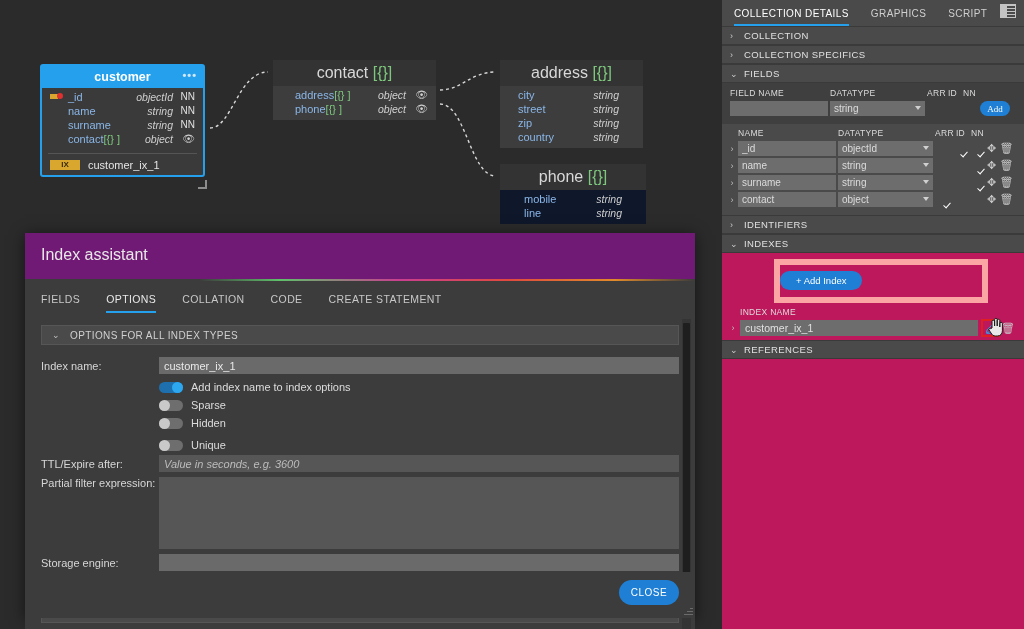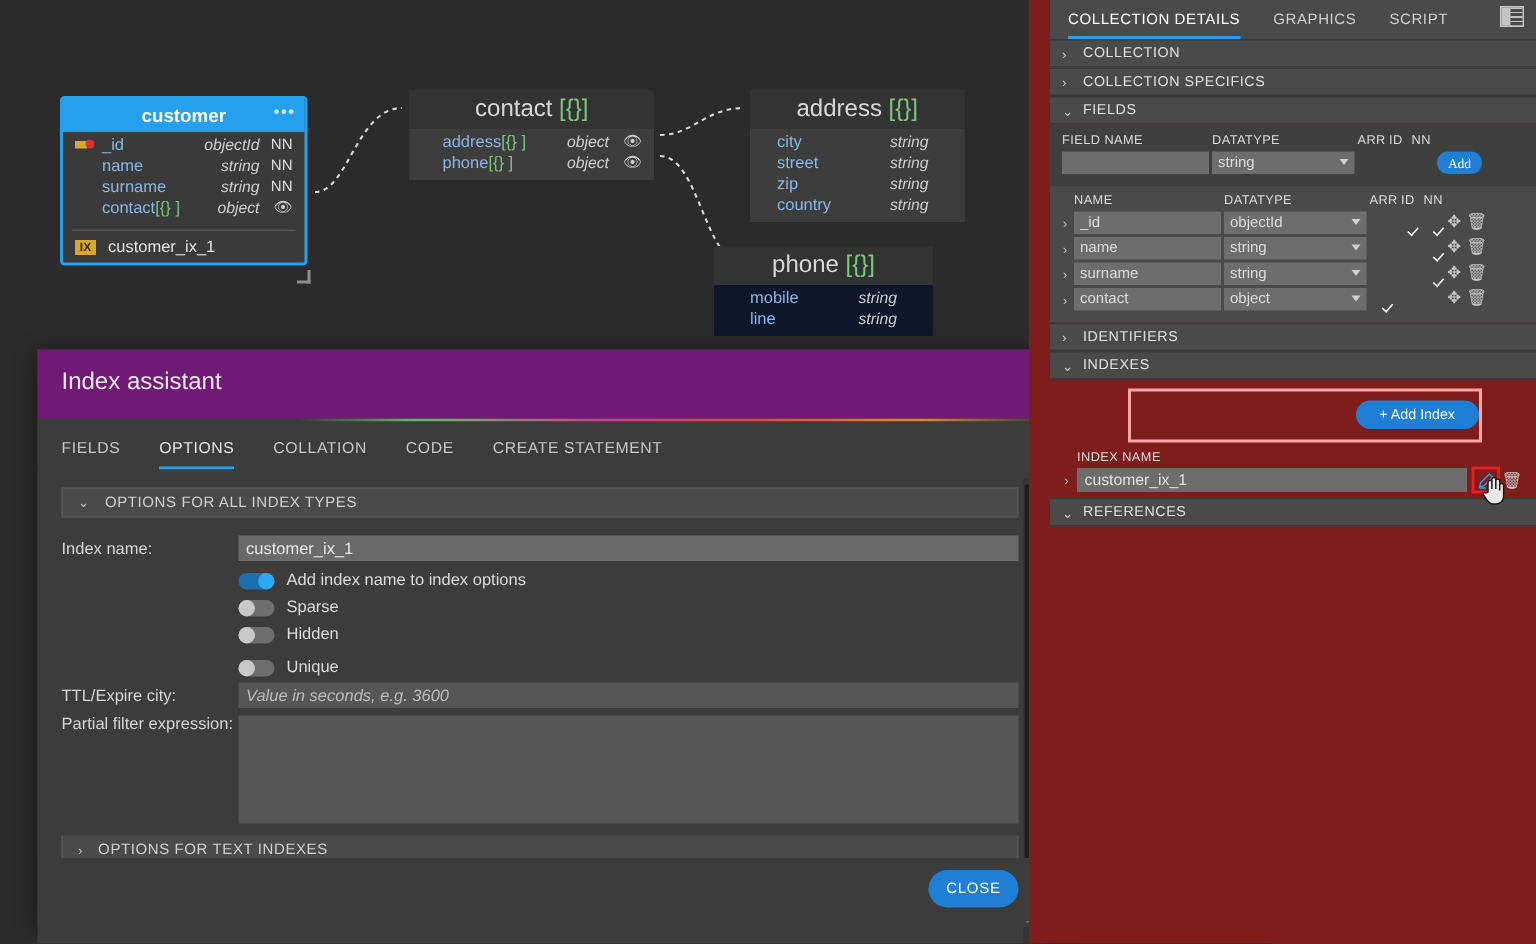--- a/index.html
+++ b/index.html
@@ -44,21 +44,21 @@
   #ent-customer .entity-header {
     background: #24a0ed; color: #fff; font-weight: bold; font-size: 12.5px;
   }
   #ent-customer .dots {
     position: absolute; right: 6px; top: 3px; color: #cfe8fb;
     font-size: 11px; letter-spacing: 1px;
   }
   #cust-divider { height: 1px; background: #555; margin: 3px 6px 2px 6px; }
   .idx-row { display: flex; align-items: center; padding: 3px 8px 4px 8px; }
   .idx-key {
-    width: 14px; height: 10px; background: #d9a62e;
+    width: 30px; height: 10px; background: #d9a62e;
     color: #3a2c00; font-size: 8px; line-height: 10px; text-align: center;
     margin-right: 8px; font-weight: bold;
   }
   .idx-name { font-size: 11px; color: #e4e4e4; }
   .pk-icon {
     width: 13px; height: 8px; margin-right: 5px; position: relative; flex: 0 0 13px;
   }
   .pk-icon::before {
     content: ""; position: absolute; left: 0; top: 1px; width: 8px; height: 5px;
     background: #d9a62e;
@@ -74,21 +74,21 @@
   }
 
   #ent-contact { left: 273px; top: 60px; width: 163px; }
   #ent-contact .entity-header { background: #333; }
   #ent-contact .entity-body { background: #3d3d3d; }
 
   #ent-address { left: 500px; top: 60px; width: 143px; }
   #ent-address .entity-header { background: #333; }
   #ent-address .entity-body { background: #3d3d3d; }
 
-  #ent-phone { left: 476px; top: 164px; width: 146px; }
+  #ent-phone { left: 500px; top: 164px; width: 146px; }
   #ent-phone .entity-header { background: #333; }
   #ent-phone .entity-body { background: #0f172a; }
 
   
   #dialog {
     position: absolute; left: 25px; top: 233px; width: 670px; height: 385px;
     background: #3c3c3c; box-shadow: 0 2px 14px rgba(0,0,0,.55);
   }
   #dlg-titlebar { height: 46px; background: #701a75; position: relative; }
   #dlg-title {
@@ -177,23 +177,22 @@
   }
   #dlg-resize {
     position: absolute; right: 2px; bottom: 2px; width: 10px; height: 10px;
   }
   #dlg-resize i {
     position: absolute; right: 0; display: block; height: 1px; background: #6b6b6b;
   }
 
   
   #panel {
-    position: absolute; right: 0; top: 0; width: 338px; height: 629px;
-    background: #7f1d1d;
-    padding-left: 14px;
+    position: absolute; right: 0; top: 0; width: 302px; height: 629px;
+    background: #be185d;
   }
   #panel-tabs {
     height: 26px; display: flex; align-items: flex-end; padding: 0 0 0 12px;
     position: relative; background: #4a4a4a;
   }
   .ptab {
     font-size: 10px; color: #cfcfcf; letter-spacing: .4px;
     padding-bottom: 5px; margin-right: 22px; cursor: pointer;
     border-bottom: 2px solid transparent;
   }
@@ -267,23 +266,23 @@
   .fld-row .rchev { width: 12px; flex: 0 0 12px; font-size: 9px; color: #bfbfbf;
     cursor: pointer; text-align: center; }
   .icon-move, .icon-del {
     width: 15px; flex: 0 0 15px; text-align: center; cursor: pointer;
     color: #c8c8c8; font-size: 11px; line-height: 11px;
   }
   .fl-head { padding-left: 12px; }
 
   #indexes-body { padding: 6px 8px 4px 4px; }
   #add-index-wrap {
-    position: relative; display: flex; justify-content: flex-end;
+    position: relative; display: flex; justify-content: flex-start;
     padding: 6px 0 7px 0; margin: 0 28px 0 48px;
-    border: 2px solid #fca5a5;
+    border: 6px solid #fca5a5;
   }
   #add-index-btn {
     background: #1e7fd4; border: none; border-radius: 10px; color: #fff;
     font-size: 9.5px; padding: 4px 16px; cursor: pointer;
     font-family: "Liberation Sans", sans-serif;
   }
   #index-name-head {
     font-size: 8.5px; color: #dcdcdc; letter-spacing: .3px;
     padding: 4px 0 3px 14px;
   }
@@ -488,29 +487,33 @@
           <span class="toggle-label">Hidden</span>
         </div>
         <div class="toggle-row">
           <div class="toggle">
               <span class="knob"></span>
             </div>
           <span class="toggle-label">Unique</span>
         </div>
 
         <div class="frow">
-          <div class="flabel">TTL/Expire city:</div>
+          <div class="flabel">TTL/Expire after:</div>
           <input class="finput" id="ttl-input" style="background: rgb(86, 86, 86);" placeholder="Value in seconds, e.g. 3600">
         </div>
 
         <div class="frow" style="align-items:flex-start">
           <div class="flabel">Partial filter expression:</div>
           <textarea class="ftext" style=""></textarea>
         </div>
 
+        <div class="frow" style="margin-top:2px">
+          <div class="flabel">Storage engine:</div>
+          <input class="finput" style="">
+        </div>
 
         <div class="acc-header collapsed" style="margin-top:8px">
           <span class="chev">›</span>
           <span>OPTIONS FOR TEXT INDEXES</span>
         </div>
         <div class="acc-header collapsed" style="margin-top:4px">
           <span class="chev">›</span>
           <span>OPTIONS FOR 2DSPHERE INDEXES</span>
         </div>
       </div>

